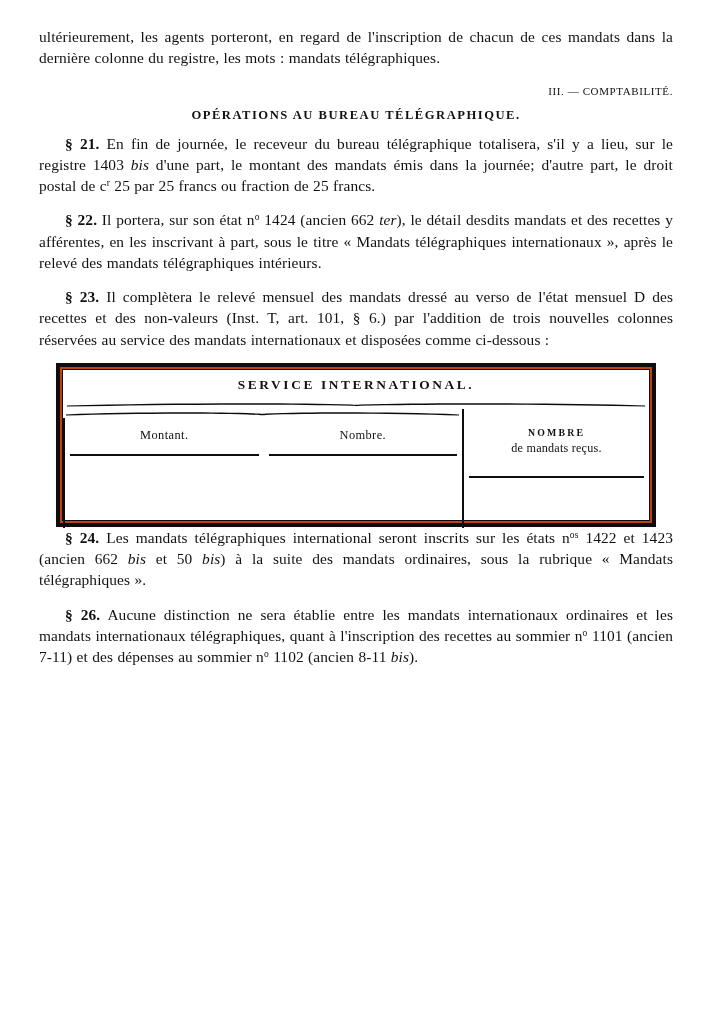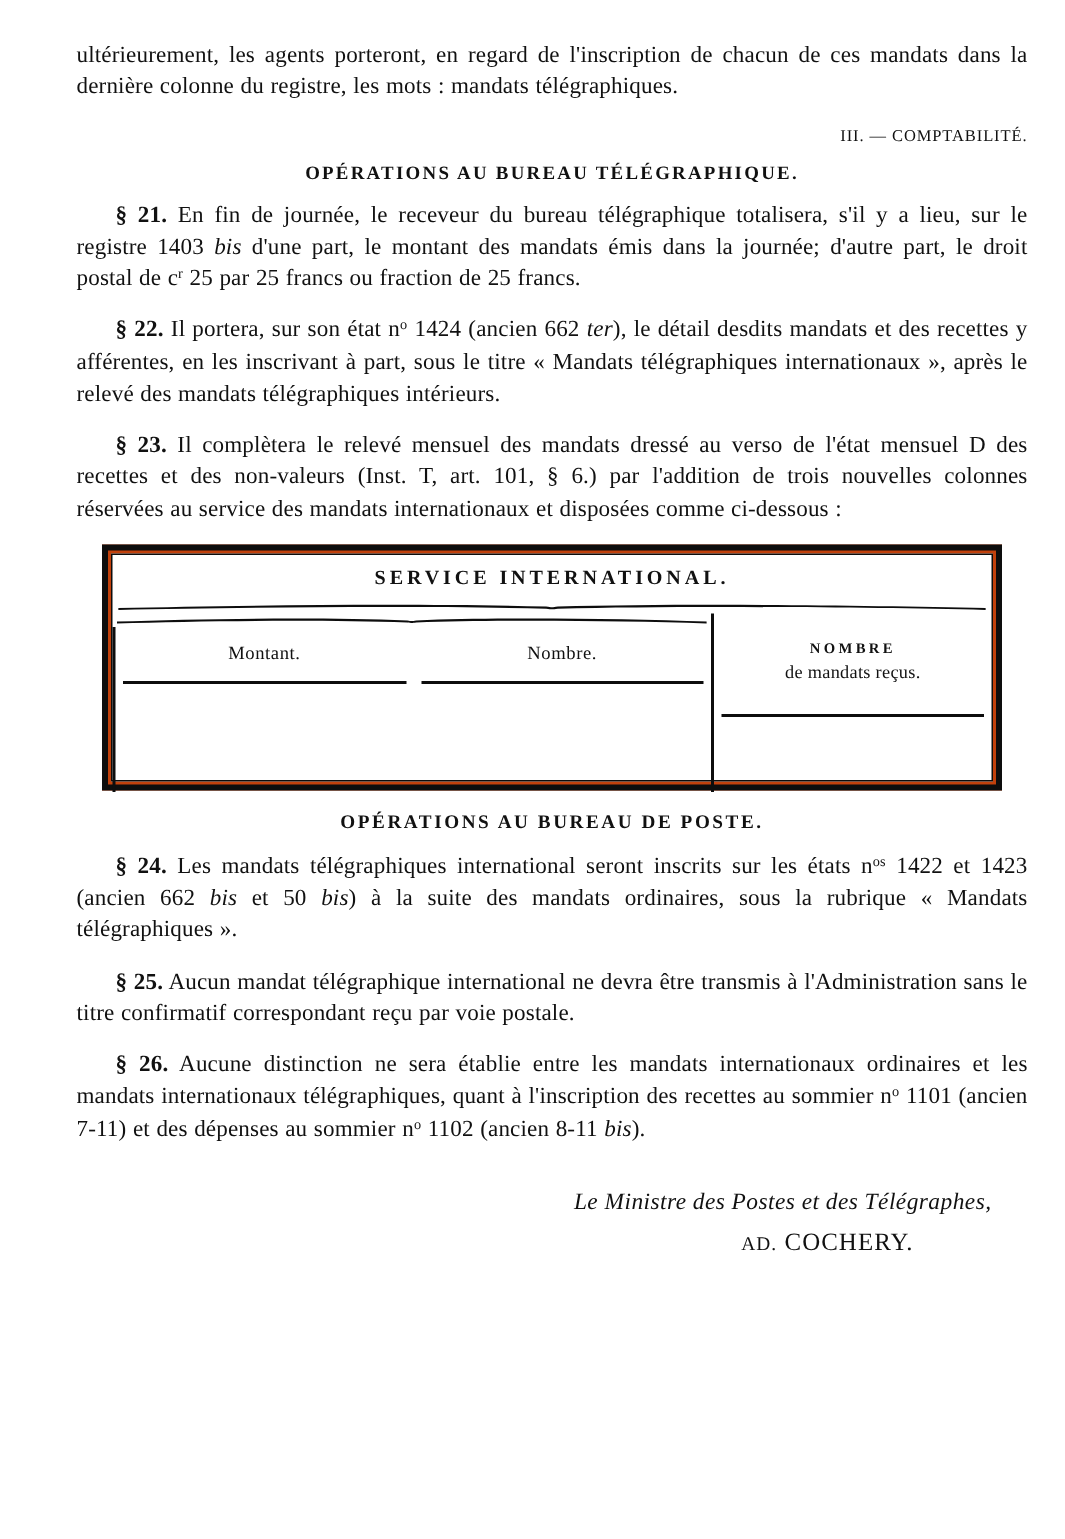--- a/index.html
+++ b/index.html
@@ -13,21 +13,21 @@
     height: 1026px;
     position: relative;
     overflow: hidden;
     font-family: "Liberation Serif", "DejaVu Serif", serif;
     color: #111111;
   }
 
   
   .page {
     position: absolute;
-    left: 51px;
+    left: 39px;
     top: 26px;
     width: 634px;
   }
 
   p.para {
     margin: 0 0 4px 0;
     font-size: 15.4px;
     line-height: 1.38;
     text-align: justify;
     text-indent: 26px;
@@ -291,38 +291,26 @@
             <div class="recus-label-1">NOMBRE</div>
             <div class="recus-label-2">de mandats reçus.</div>
             <div class="recus-rule"></div>
           </div>
 
         </div>
       </div>
     </div>
   </div>
 
-  <h3 class="caption-head">OPÉRATIONS AU BUREAU DE POSTE.</h3>
 
   <p class="para">
     <span class="sect">§ 24.</span>
     <span>Les mandats télégraphiques international seront inscrits sur les états n</span><sup>os</sup><span> 1422 et 1423 (ancien 662 </span><span class="ital">bis</span><span> et 50 </span><span class="ital">bis</span><span>) à la suite des mandats ordinaires, sous la rubrique « Mandats télégraphiques ».</span>
   </p>
 
-  <p class="para spaced">
-    <span class="sect">§ 25.</span>
-    <span>Aucun mandat télégraphique international ne devra être transmis à l'Administration sans le titre confirmatif correspondant reçu par voie postale.</span>
-  </p>
 
   <p class="para spaced">
     <span class="sect">§ 26.</span>
     <span>Aucune distinction ne sera établie entre les mandats internationaux ordinaires et les mandats internationaux télégraphiques, quant à l'inscription des recettes au sommier n</span><sup>o</sup><span> 1101 (ancien 7-11) et des dépenses au sommier n</span><sup>o</sup><span> 1102 (ancien 8-11 </span><span class="ital">bis</span><span>).</span>
   </p>
 
-  <div class="signature">
-    <div class="sig-line1">Le Ministre des Postes et des Télégraphes,</div>
-    <div class="sig-line2">
-      <span class="sig-prefix">Ad.</span>
-      <span>COCHERY.</span>
-    </div>
-  </div>
 
 </div>
 
 </body></html>

